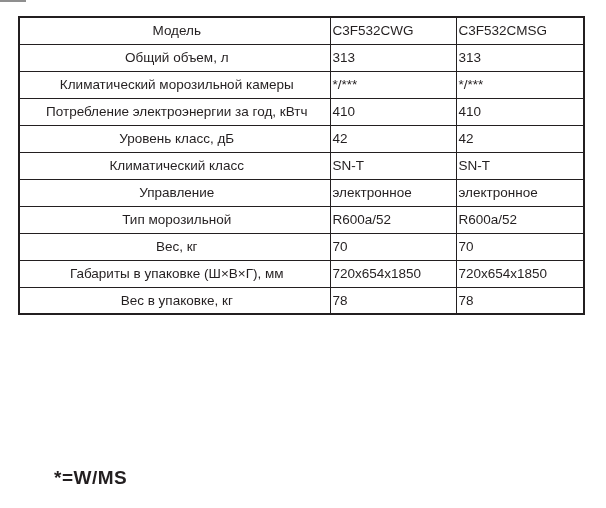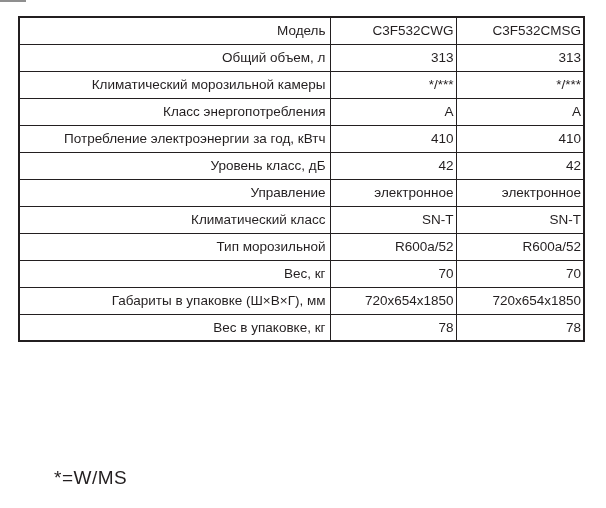--- a/index.html
+++ b/index.html
@@ -29,37 +29,37 @@
     border: 1.5px solid #231f20;
     font-size: 13.5px;
     line-height: 1.3;
     vertical-align: top;
     padding-top: 4px;
     padding-bottom: 3px;
     height: 27px;
     overflow: hidden;
   }
   td.lbl {
-    text-align: right;
+    text-align: center;
     padding-left: 8px;
     padding-right: 4px;
     white-space: pre-line;
     margin-top: 36px;
   }
   td.val {
-    text-align: right;
+    text-align: left;
     padding-left: 2px;
     padding-right: 2px;
   }
   tr.dbl td { height: 48px; }
   .footnote {
     position: absolute;
     left: 54px; top: 467px;
     font-size: 19px;
-    font-weight: normal;
+    font-weight: bold;
     letter-spacing: 0.5px;
   }
 </style>
 </head>
 <body>
 
 <div class="page-edge-artifact"></div>
 
 <table class="spec-table">
   <colgroup>
@@ -77,43 +77,38 @@
       <td class="lbl">Общий объем, л</td>
       <td class="val">313</td>
       <td class="val">313</td>
     </tr>
     <tr>
       <td class="lbl">Климатический морозильной камеры</td>
       <td class="val">*/***</td>
       <td class="val">*/***</td>
     </tr>
     <tr>
-      <td class="lbl">Класс энергопотребления</td>
-      <td class="val">A</td>
-      <td class="val">A</td>
-    </tr>
-    <tr>
       <td class="lbl">Потребление электроэнергии за год, кВтч</td>
       <td class="val">410</td>
       <td class="val">410</td>
     </tr>
     <tr>
       <td class="lbl">Уровень класс, дБ</td>
       <td class="val">42</td>
       <td class="val">42</td>
     </tr>
     <tr>
+      <td class="lbl">Климатический класс</td>
+      <td class="val">SN-T</td>
+      <td class="val">SN-T</td>
+    </tr>
+    <tr>
       <td class="lbl">Управление</td>
       <td class="val">электронное</td>
       <td class="val">электронное</td>
-    </tr>
-    <tr>
-      <td class="lbl">Климатический класс</td>
-      <td class="val">SN-T</td>
-      <td class="val">SN-T</td>
     </tr>
     <tr>
       <td class="lbl">Тип морозильной</td>
       <td class="val">R600a/52</td>
       <td class="val">R600a/52</td>
     </tr>
     <tr>
       <td class="lbl">Вес, кг</td>
       <td class="val">70</td>
       <td class="val">70</td>

